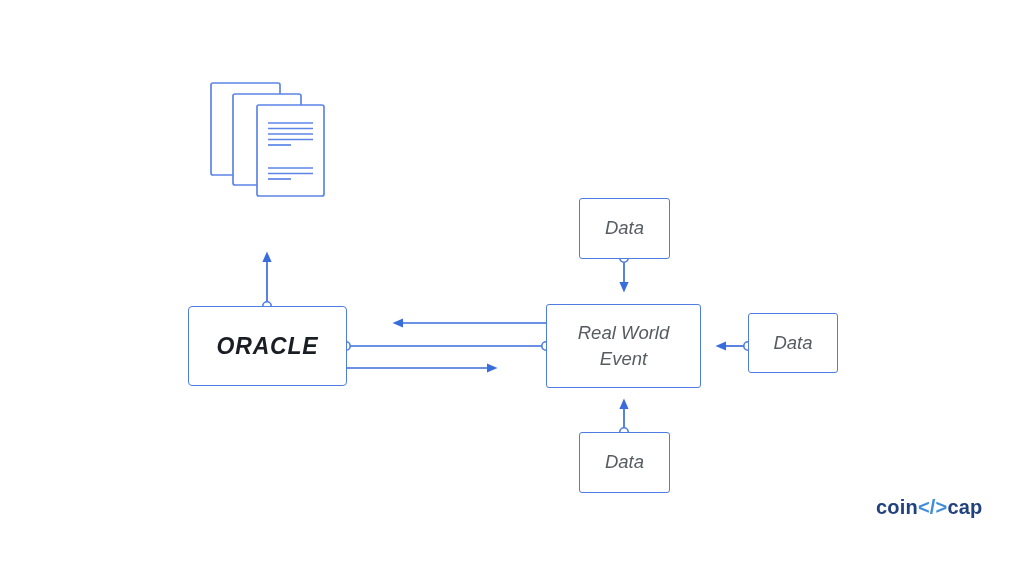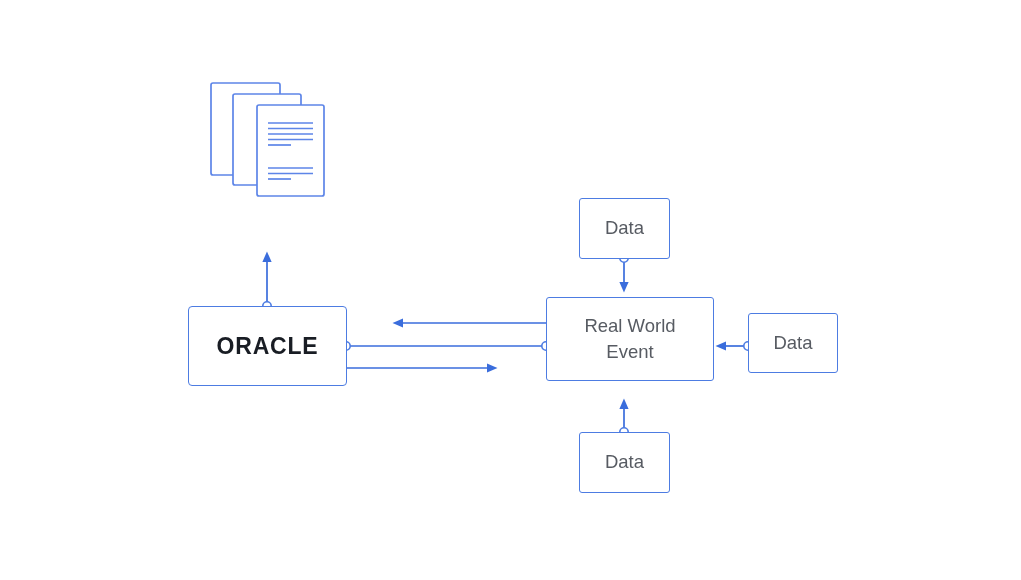--- a/index.html
+++ b/index.html
@@ -28,33 +28,34 @@
     background: #ffffff;
     border: 1.6px solid #4d7ce2;
     border-radius: 3px;
     display: flex;
     align-items: center;
     justify-content: center;
     text-align: center;
     color: #575b62;
     font-size: 18.5px;
     line-height: 1.42;
+    font-style: italic;
   }
   #oracle-node {
     left: 188px; top: 306px;
     width: 159px; height: 80px;
     border-radius: 4px;
     font-weight: 700;
     font-size: 23px;
     letter-spacing: 0.8px;
     color: #191d24;
   }
   #rwe-node {
-    left: 546px; top: 297px;
-    width: 168px; height: 84px;
+    left: 546px; top: 304px;
+    width: 155px; height: 84px;
     padding: 0 14px;
   }
   #data-top-node    { left: 579px; top: 198px; width: 91px; height: 61px; }
   #data-right-node  { left: 748px; top: 313px; width: 90px; height: 60px; }
   #data-bottom-node { left: 579px; top: 432px; width: 91px; height: 61px; }
 
   #smart-contract-label {
     position: absolute;
     left: 183px; top: 212px;
     width: 172px;
@@ -135,14 +136,17 @@
 
   <div class="node" id="data-right-node">
     <span>Data</span>
   </div>
 
   <div class="node" id="data-bottom-node">
     <span>Data</span>
   </div>
 
 
+  <div id="brand-logo">
+    <span class="navy">coin</span><span class="azure">&lt;/&gt;</span><span class="navy">cap</span>
+  </div>
 
 </div>
 
 </body></html>

